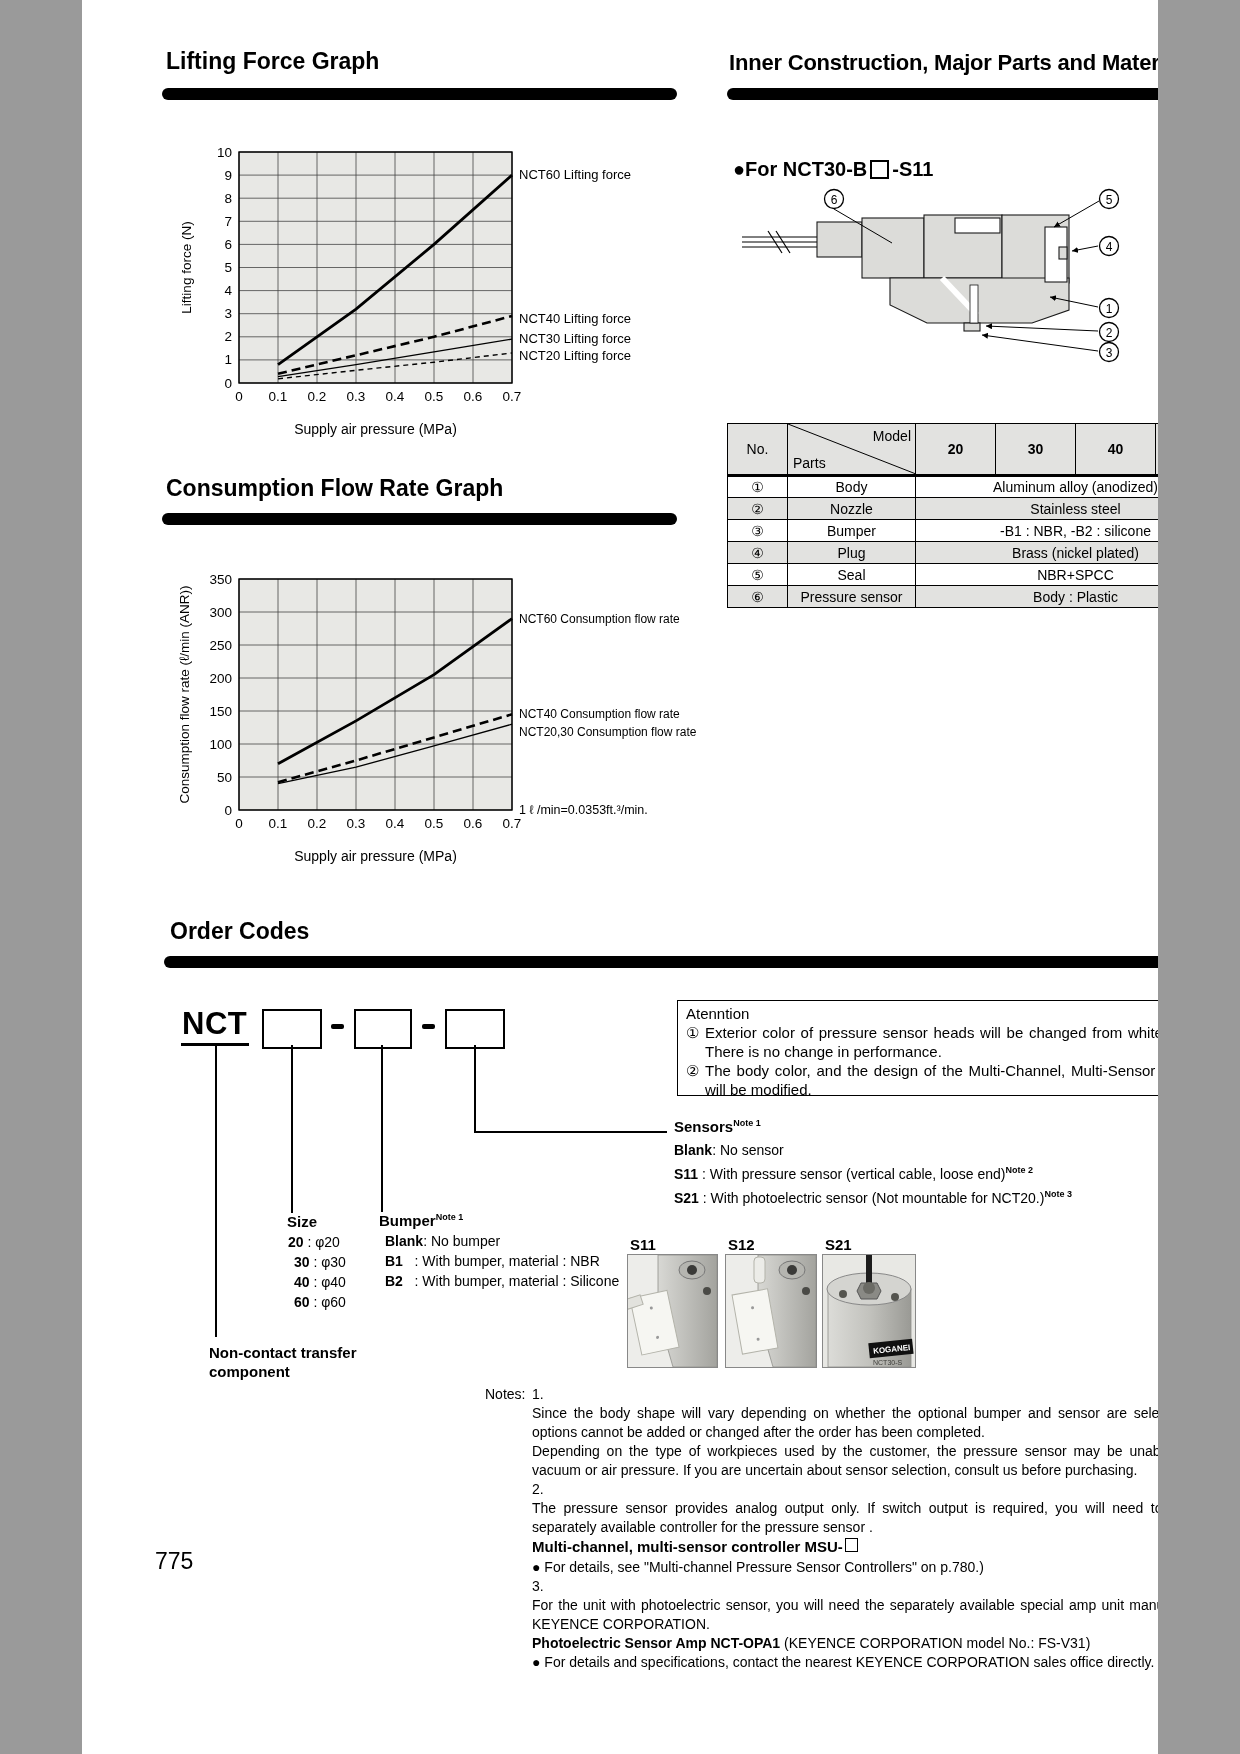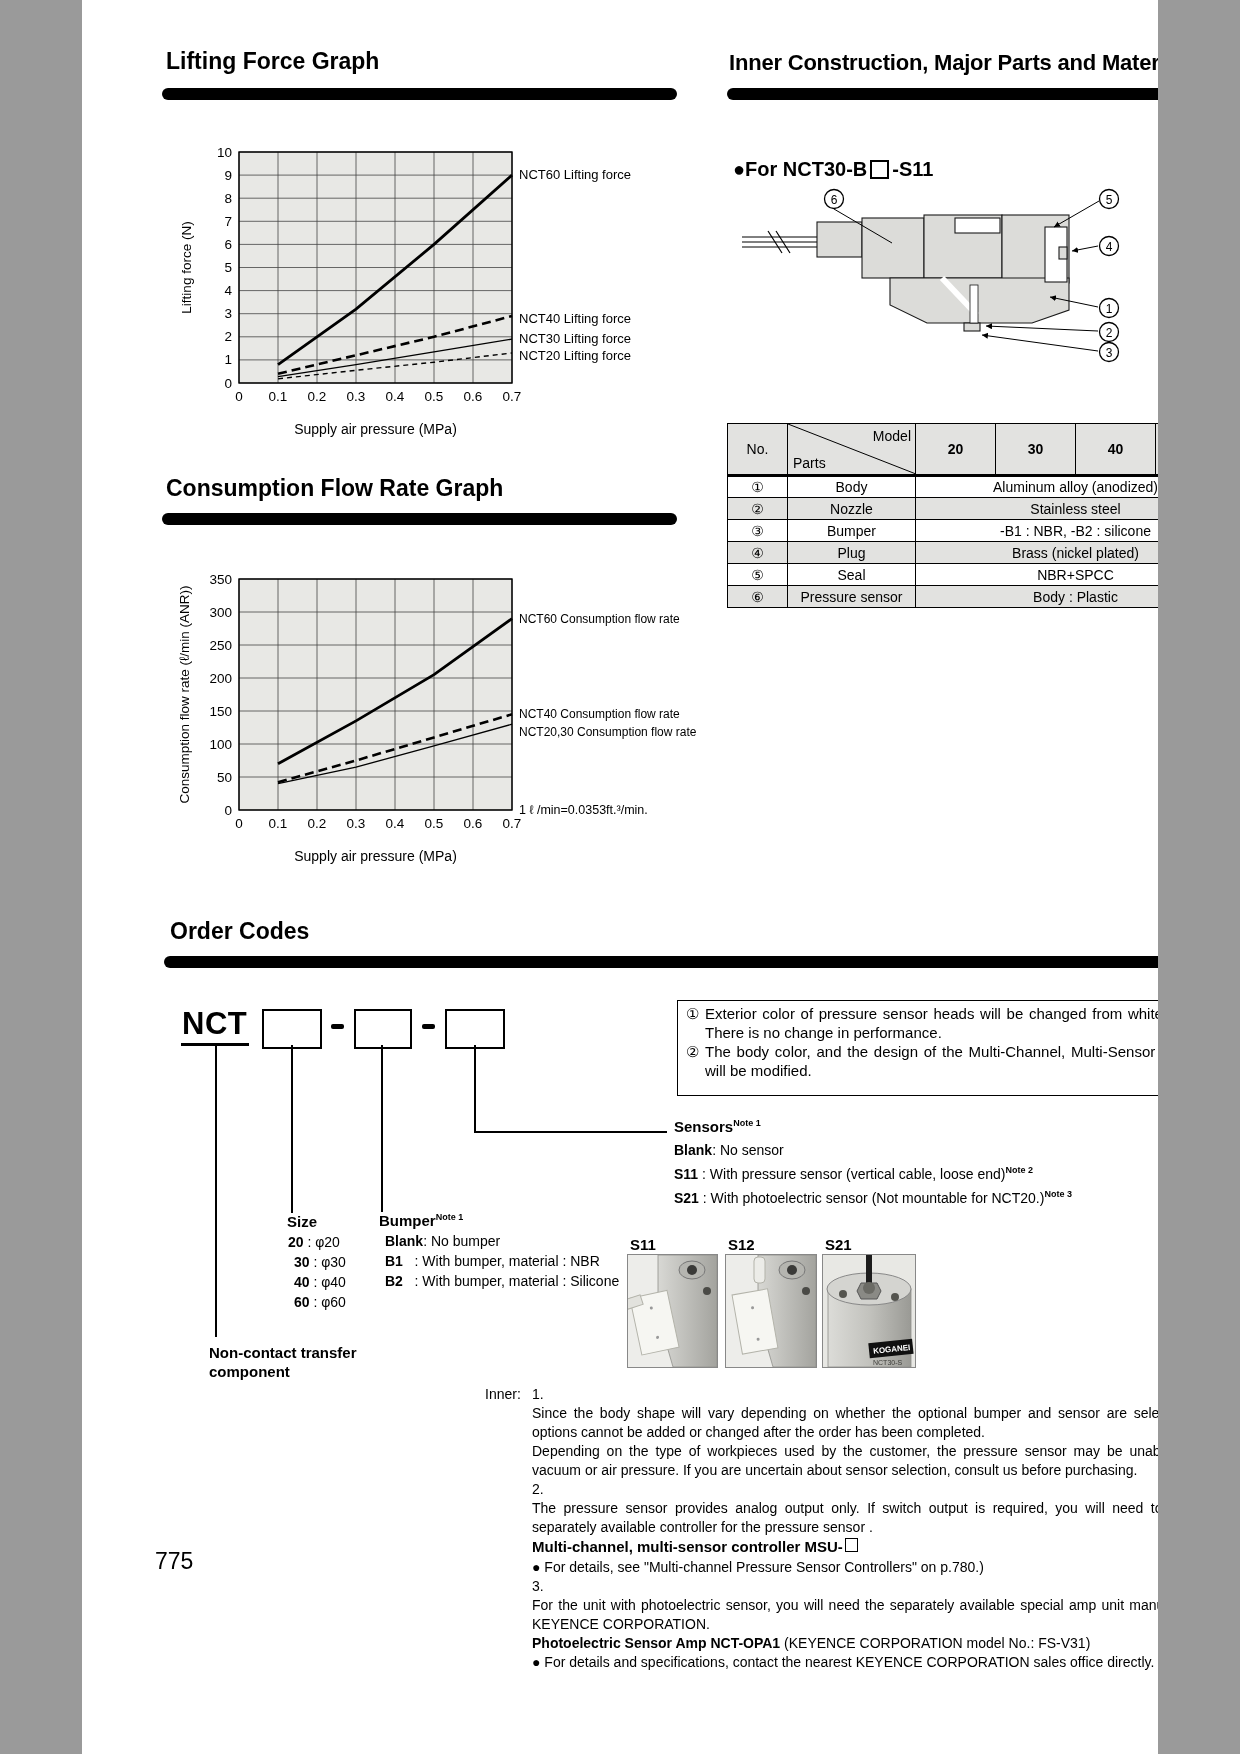--- a/index.html
+++ b/index.html
@@ -297,20 +297,21 @@
   <div class="dash" style="left:340px;top:1024px;"></div>
   <div class="codebox" style="left:363px;top:1009px;width:56px;height:36px;"></div>
 
   <div class="vline" style="left:133px;top:1046px;height:291px;"></div>
   <div class="vline" style="left:209px;top:1045px;height:168px;"></div>
   <div class="vline" style="left:299px;top:1045px;height:167px;"></div>
   <div class="vline" style="left:392px;top:1045px;height:88px;"></div>
   <div class="hline" style="left:392px;top:1131px;width:193px;"></div>
 
   <div class="attbox" style="left:595px;top:1000px;width:558px;height:96px;">
+    <div>Atenntion</div>
     <div class="att-item">
       <span class="att-num">①</span>
       <span>Exterior color of pressure sensor heads will be changed from white to black. There is no change in performance.</span>
     </div>
     <div class="att-item">
       <span class="att-num">②</span>
       <span>The body color, and the design of the Multi-Channel, Multi-Sensor Controller will be modified.</span>
     </div>
   </div>
 
@@ -405,21 +406,21 @@
       <text x="50" y="110" font-size="7" fill="#3c3c38">NCT30-S</text>
     </svg>
   </div>
 
   <div class="abs listlabel" style="left:127px;top:1344px;line-height:1.25;">
     <div>Non-contact transfer</div>
     <div>component</div>
   </div>
 
   <div class="notes" style="left:403px;top:1385px;width:752px;">
-    <span class="notes-label">Inner:</span>
+    <span class="notes-label">Notes:</span>
     <div class="note-item">
       <span class="note-num">1.</span>
       <p>Since the body shape will vary depending on whether the optional bumper and sensor are selected or not, options cannot be added or changed after the order has been completed.</p>
       <p>Depending on the type of workpieces used by the customer, the pressure sensor may be unable to detect vacuum or air pressure. If you are uncertain about sensor selection, consult us before purchasing.</p>
     </div>
     <div class="note-item">
       <span class="note-num">2.</span>
       <p>The pressure sensor provides analog output only. If switch output is required, you will need to obtain the separately available controller for the pressure sensor .</p>
       <p class="note-bold"><span>Multi-channel, multi-sensor controller MSU-</span><span class="sqbox sm"></span></p>
       <p>● For details, see "Multi-channel Pressure Sensor Controllers" on p.780.)</p>

